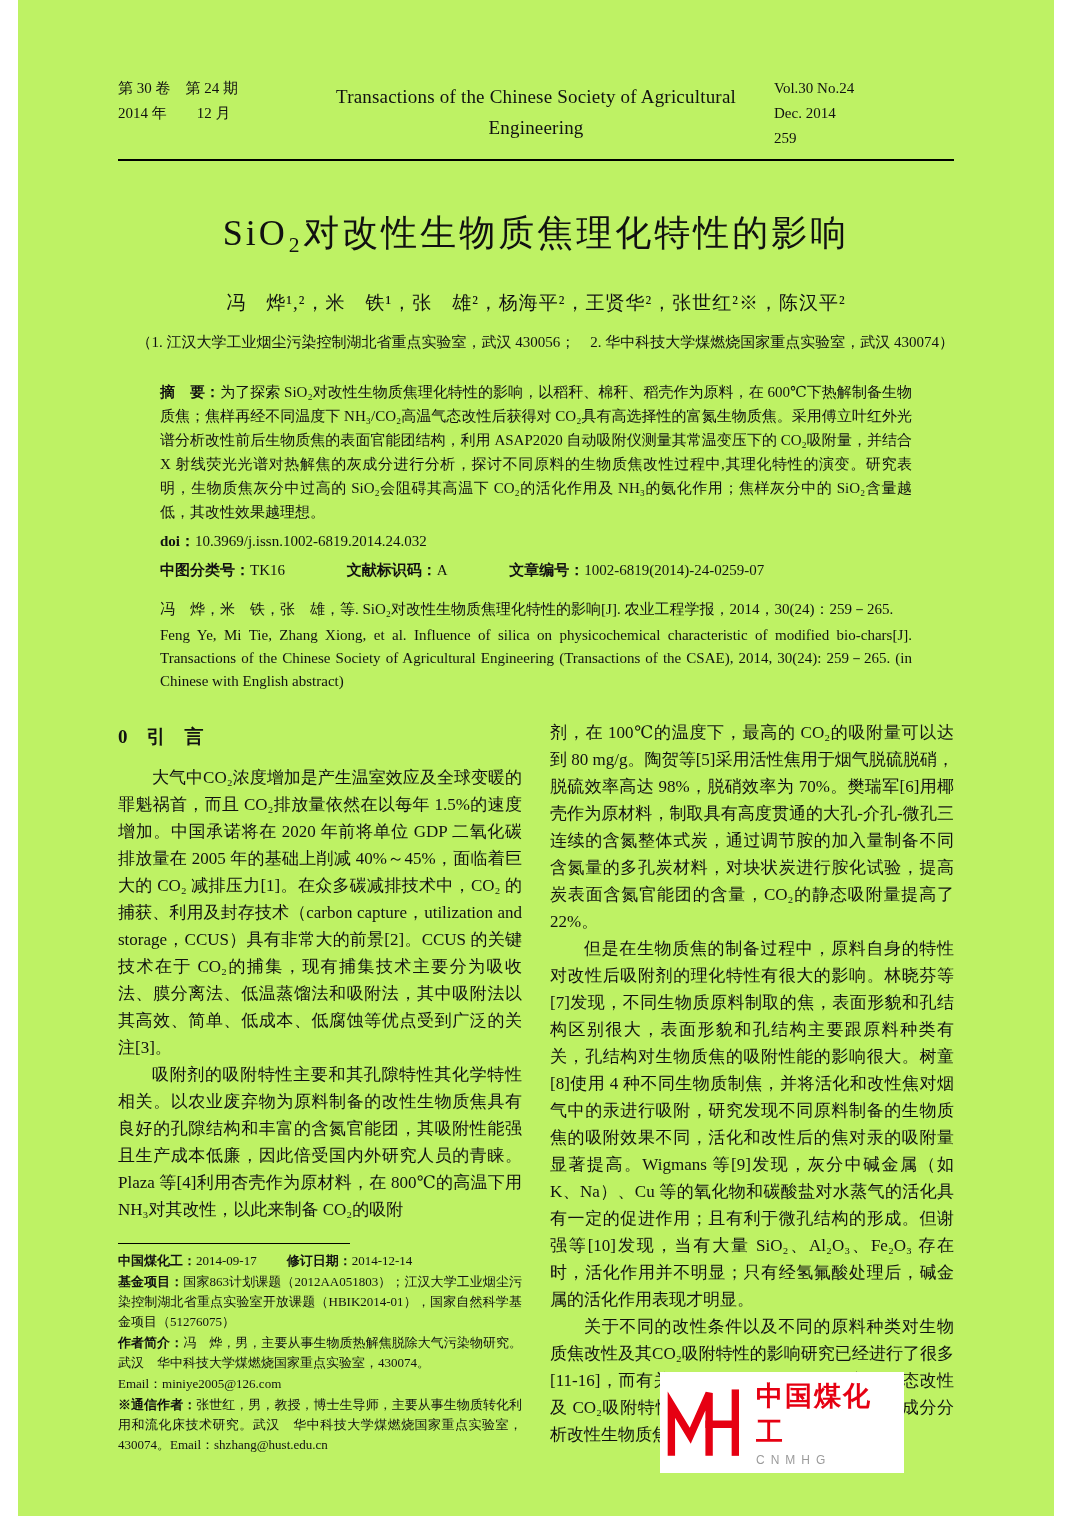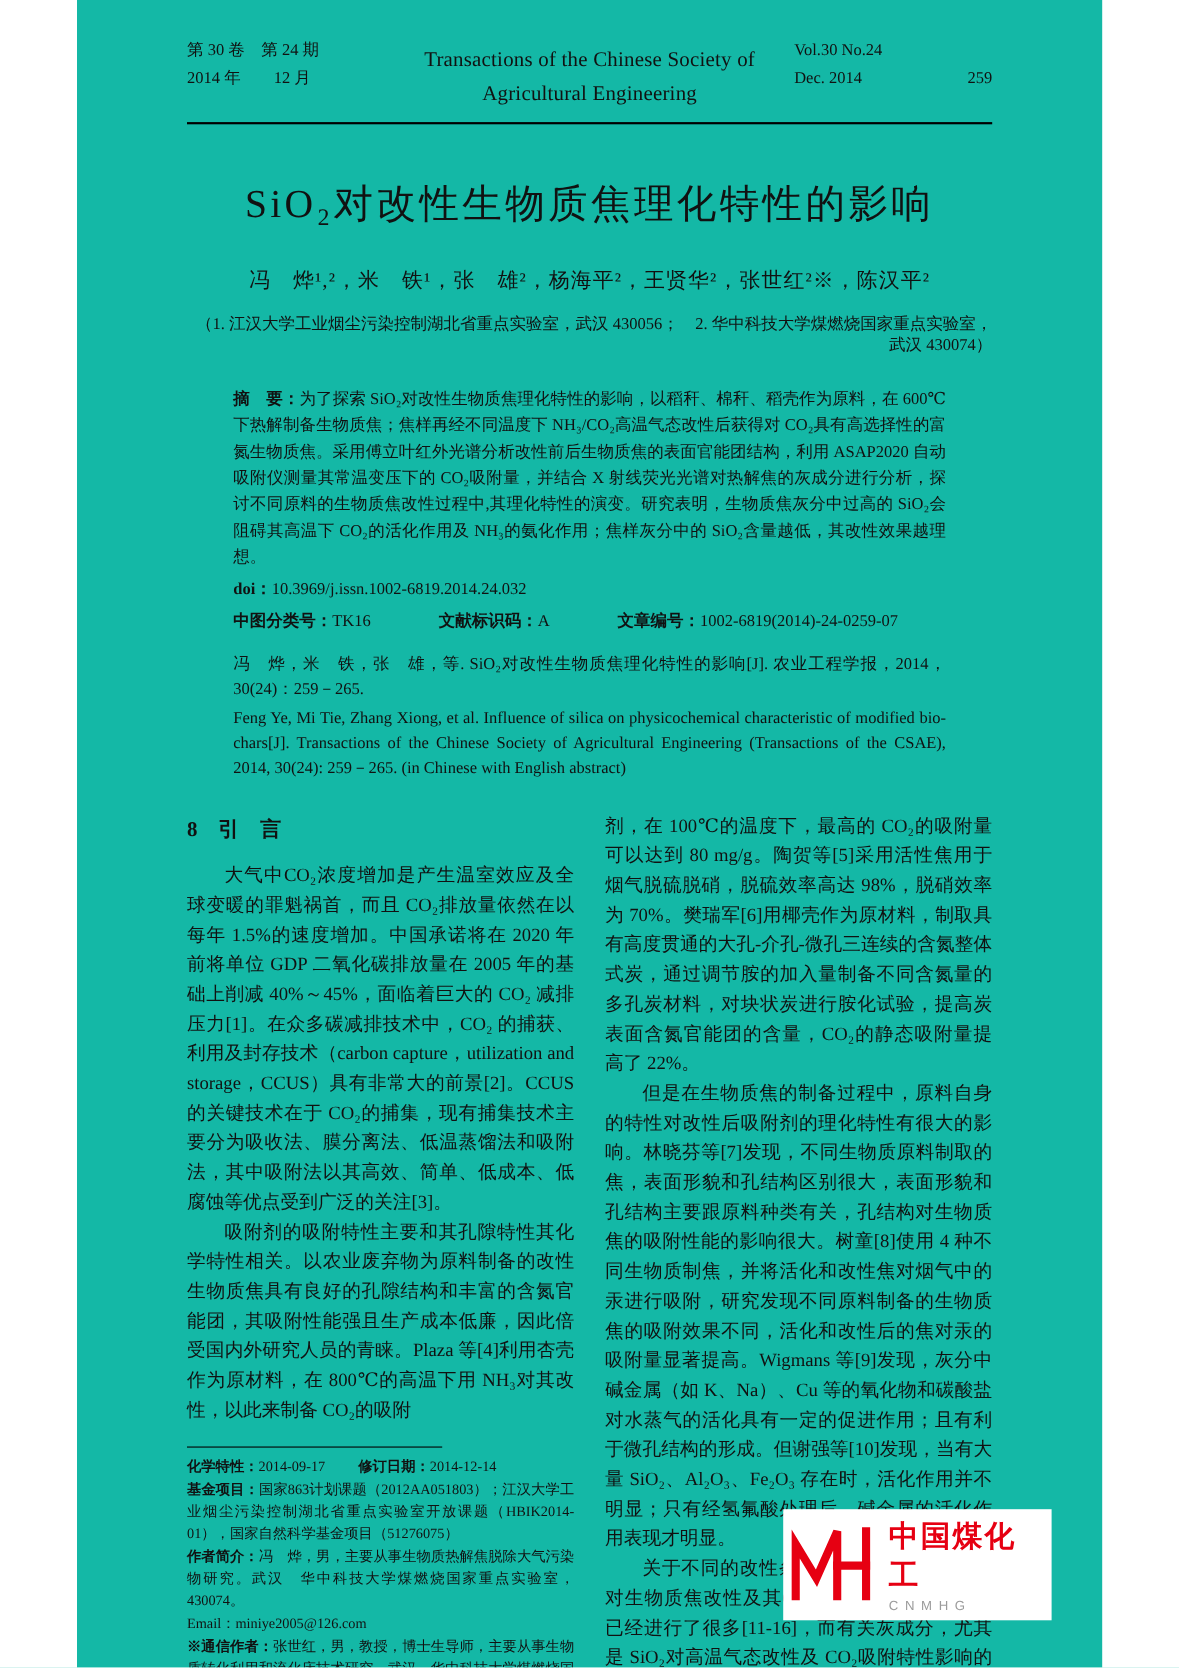--- a/index.html
+++ b/index.html
@@ -1,30 +1,30 @@
 <!DOCTYPE html>
 <html><head>
 <meta charset="utf-8">
 <style>
   * { margin:0; padding:0; box-sizing:border-box; }
   html, body { background:#ffffff; }
   body { font-family:"Liberation Serif","DejaVu Serif",serif; color:#111; }
   .page {
-    width:932px; height:1516px; background:#14b8a6; margin:0 auto;
-    position:relative; padding:34px 100px 40px; overflow:hidden;
+    width:1036px; height:1516px; background:#bef264; margin:0 auto;
+    position:relative; padding:76px 100px 40px; overflow:hidden;
   }
 
   
   .journal-header { display:flex; justify-content:space-between; align-items:flex-start; font-size:15px; line-height:1.65; }
   .jh-left { width:180px; }
   .jh-center { flex:1; text-align:center; }
   .journal-cn { font-size:20px; letter-spacing:9px; }
   .journal-en { font-size:19px; margin-top:5px; letter-spacing:0.2px; }
   .jh-right { width:180px; }
-  .jh-right-row2 { display:flex; justify-content:space-between; }
+  .jh-right-row2 { display:flex; justify-content:space-between;flex-direction:column; }
   .header-rule { border-top:2px solid #000; margin-top:9px; }
 
   
   .article-title { text-align:center; font-size:36px; font-weight:400; letter-spacing:3px; margin-top:48px; }
   .authors { text-align:center; font-size:19px; margin-top:32px; letter-spacing:1px; }
   .affiliation { text-align:right; font-size:15px; margin-top:17px; }
 
   .front-matter { margin-top:28px; padding:0 42px; font-size:15px; line-height:24px; text-align:justify; }
   .fm-label { font-weight:bold; }
   .fm-row { margin-top:5px; }
@@ -99,28 +99,28 @@
       <span class="clc-item"><span class="fm-label">文章编号：</span><span>1002-6819(2014)-24-0259-07</span></span>
     </div>
     <div class="citation">
       <p>冯　烨，米　铁，张　雄，等. SiO₂对改性生物质焦理化特性的影响[J]. 农业工程学报，2014，30(24)：259－265.</p>
       <p>Feng Ye, Mi Tie, Zhang Xiong, et al. Influence of silica on physicochemical characteristic of modified bio-chars[J]. Transactions of the Chinese Society of Agricultural Engineering (Transactions of the CSAE), 2014, 30(24): 259－265. (in Chinese with English abstract)</p>
     </div>
   </div>
 
   <div class="columns">
     <div class="col">
-      <h2 class="section-heading">8　引　言</h2>
+      <h2 class="section-heading">0　引　言</h2>
       <p class="para">大气中CO₂浓度增加是产生温室效应及全球变暖的罪魁祸首，而且 CO₂排放量依然在以每年 1.5%的速度增加。中国承诺将在 2020 年前将单位 GDP 二氧化碳排放量在 2005 年的基础上削减 40%～45%，面临着巨大的 CO₂ 减排压力[1]。在众多碳减排技术中，CO₂ 的捕获、利用及封存技术（carbon capture，utilization and storage，CCUS）具有非常大的前景[2]。CCUS 的关键技术在于 CO₂的捕集，现有捕集技术主要分为吸收法、膜分离法、低温蒸馏法和吸附法，其中吸附法以其高效、简单、低成本、低腐蚀等优点受到广泛的关注[3]。</p>
       <p class="para">吸附剂的吸附特性主要和其孔隙特性其化学特性相关。以农业废弃物为原料制备的改性生物质焦具有良好的孔隙结构和丰富的含氮官能团，其吸附性能强且生产成本低廉，因此倍受国内外研究人员的青睐。Plaza 等[4]利用杏壳作为原材料，在 800℃的高温下用 NH₃对其改性，以此来制备 CO₂的吸附</p>
 
       <div class="footnotes">
         <div class="footnote-rule"></div>
         <p class="fn">
-          <span class="fn-label">化学特性：</span><span>2014-09-17</span><span class="fn-gap"></span><span class="fn-label">修订日期：</span><span>2014-12-14</span>
+          <span class="fn-label">中国煤化工：</span><span>2014-09-17</span><span class="fn-gap"></span><span class="fn-label">修订日期：</span><span>2014-12-14</span>
         </p>
         <p class="fn">
           <span class="fn-label">基金项目：</span><span>国家863计划课题（2012AA051803）；江汉大学工业烟尘污染控制湖北省重点实验室开放课题（HBIK2014-01），国家自然科学基金项目（51276075）</span>
         </p>
         <p class="fn">
           <span class="fn-label">作者简介：</span><span>冯　烨，男，主要从事生物质热解焦脱除大气污染物研究。武汉　华中科技大学煤燃烧国家重点实验室，430074。</span>
         </p>
         <p class="fn">
           <span>Email：</span><span>miniye2005@126.com</span>
         </p>

